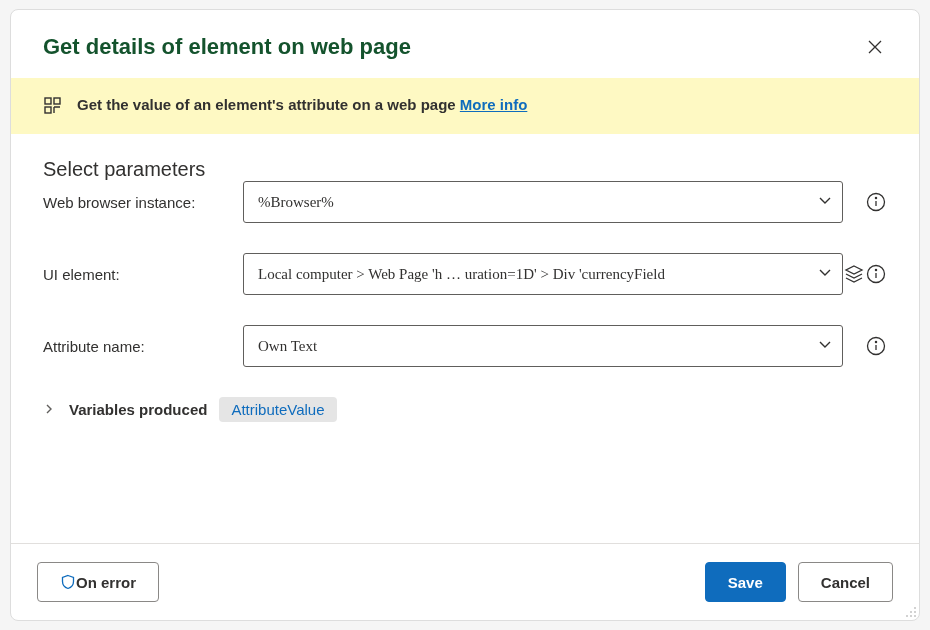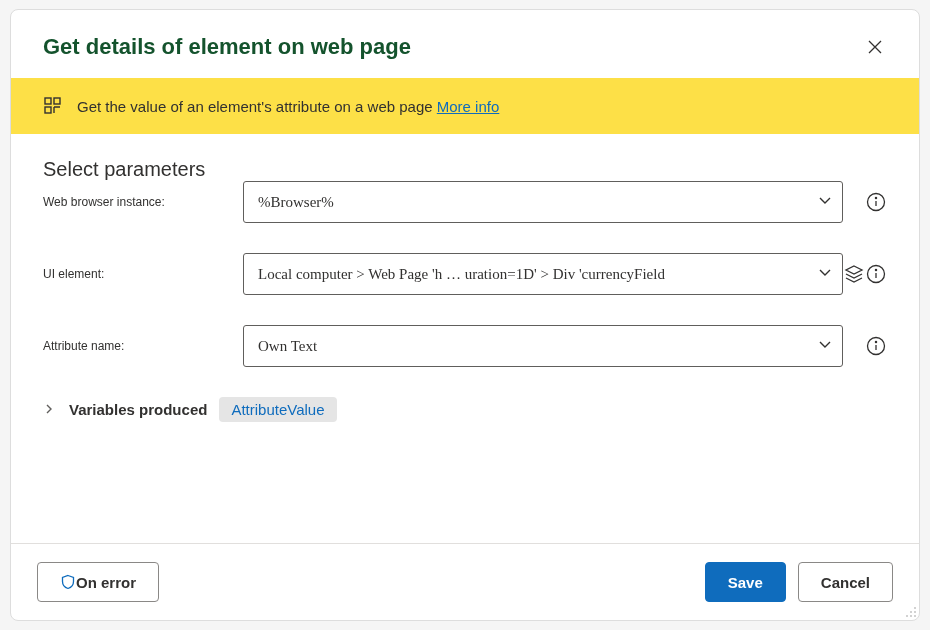--- a/index.html
+++ b/index.html
@@ -38,27 +38,27 @@
       cursor: pointer;
       width: 24px;
       height: 24px;
       display: flex;
       align-items: center;
       justify-content: center;
       color: #323130;
     }
     .close-btn svg { width: 16px; height: 16px; }
     .info-bar {
-      background: #fde047;
+      background: #fef9c3;
       padding: 18px 32px;
       display: flex;
-      align-items: center;
       gap: 14px;
       font-size: 15px;
       color: #323130;
+      font-weight: bold;
     }
     .grid-icon {
       width: 20px; height: 20px;
       display: inline-block;
     }
     .info-bar a {
       color: #0f6cbd;
       text-decoration: underline;
     }
     .body {
@@ -70,21 +70,21 @@
       color: #323130;
       font-weight: 400;
     }
     .row {
       display: flex;
       align-items: center;
       margin-bottom: 30px;
     }
     .row .label {
       width: 200px;
-      font-size: 12px;
+      font-size: 15px;
       color: #323130;
       flex-shrink: 0;
     }
     .row .combo-wrap {
       flex: 1;
       display: flex;
       align-items: center;
       font-family: Liberation Serif, serif;
     }
     .combo {

